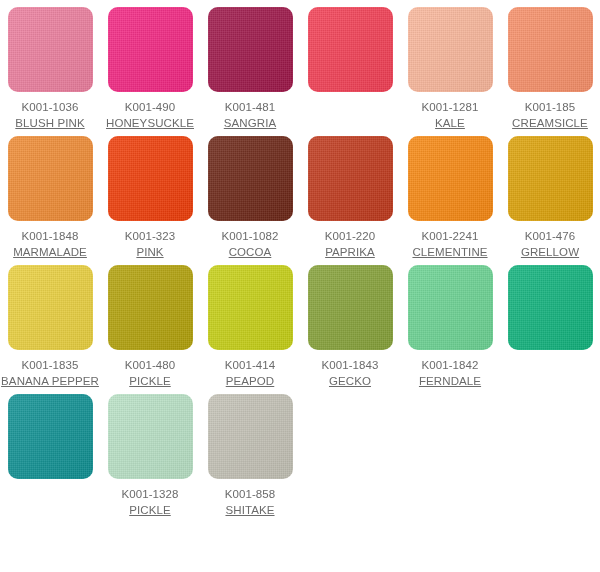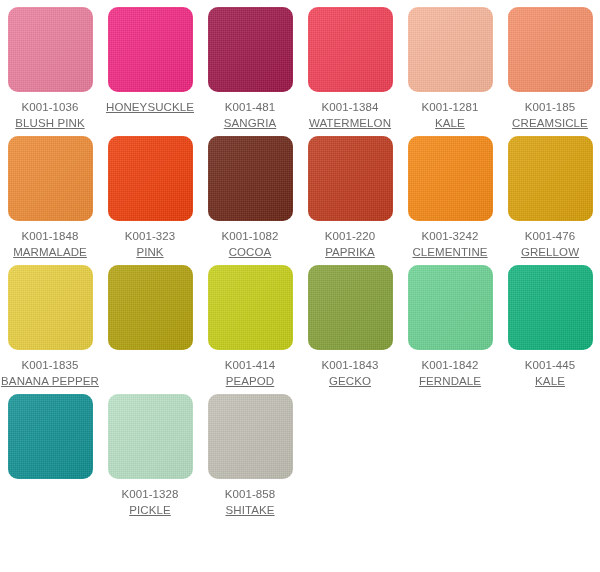--- a/index.html
+++ b/index.html
@@ -75,36 +75,33 @@
     <div class="swatch-cell">
       <div class="swatch-chip" style="background-color: rgb(237, 126, 158);"></div>
       <div class="swatch-labels">
         <span class="swatch-code">K001-1036</span>
         <span class="swatch-name">BLUSH PINK</span>
       </div>
     </div>
     <div class="swatch-cell">
       <div class="swatch-chip" style="background-color: rgb(244, 37, 130);"></div>
       <div class="swatch-labels">
+        <span class="swatch-code">K001-490</span>
         <span class="swatch-name">HONEYSUCKLE</span>
       </div>
     </div>
     <div class="swatch-cell">
       <div class="swatch-chip" style="background-color: rgb(158, 21, 72);"></div>
       <div class="swatch-labels">
         <span class="swatch-code">K001-481</span>
         <span class="swatch-name">SANGRIA</span>
       </div>
     </div>
     <div class="swatch-cell">
       <div class="swatch-chip" style="background-color: rgb(244, 62, 84);"></div>
-      <div class="swatch-labels">
-        <span class="swatch-code">K001-1384</span>
-        <span class="swatch-name">WATERMELON</span>
-      </div>
     </div>
     <div class="swatch-cell">
       <div class="swatch-chip" style="background-color: rgb(251, 183, 155);"></div>
       <div class="swatch-labels">
         <span class="swatch-code">K001-1281</span>
         <span class="swatch-name">KALE</span>
       </div>
     </div>
     <div class="swatch-cell">
       <div class="swatch-chip" style="background-color: rgb(248, 143, 104);"></div>
@@ -137,40 +134,44 @@
     <div class="swatch-cell">
       <div class="swatch-chip" style="background-color: rgb(192, 56, 27);"></div>
       <div class="swatch-labels">
         <span class="swatch-code">K001-220</span>
         <span class="swatch-name">PAPRIKA</span>
       </div>
     </div>
     <div class="swatch-cell">
       <div class="swatch-chip" style="background-color: rgb(248, 136, 16);"></div>
       <div class="swatch-labels">
-        <span class="swatch-code">K001-3242</span>
+        <span class="swatch-code">K001-2241</span>
         <span class="swatch-name">CLEMENTINE</span>
       </div>
     </div>
     <div class="swatch-cell">
       <div class="swatch-chip" style="background-color: rgb(221, 162, 7);"></div>
       <div class="swatch-labels">
         <span class="swatch-code">K001-476</span>
         <span class="swatch-name">GRELLOW</span>
       </div>
     </div>
     <div class="swatch-cell">
       <div class="swatch-chip" style="background-color: rgb(235, 209, 62);"></div>
       <div class="swatch-labels">
         <span class="swatch-code">K001-1835</span>
         <span class="swatch-name">BANANA PEPPER</span>
       </div>
     </div>
     <div class="swatch-cell">
       <div class="swatch-chip" style="background-color: rgb(179, 162, 9);"></div>
+      <div class="swatch-labels">
+        <span class="swatch-code">K001-480</span>
+        <span class="swatch-name">PICKLE</span>
+      </div>
     </div>
     <div class="swatch-cell">
       <div class="swatch-chip" style="background-color: rgb(199, 209, 20);"></div>
       <div class="swatch-labels">
         <span class="swatch-code">K001-414</span>
         <span class="swatch-name">PEAPOD</span>
       </div>
     </div>
     <div class="swatch-cell">
       <div class="swatch-chip" style="background-color: rgb(134, 162, 56);"></div>
@@ -181,24 +182,20 @@
     </div>
     <div class="swatch-cell">
       <div class="swatch-chip" style="background-color: rgb(107, 212, 147);"></div>
       <div class="swatch-labels">
         <span class="swatch-code">K001-1842</span>
         <span class="swatch-name">FERNDALE</span>
       </div>
     </div>
     <div class="swatch-cell">
       <div class="swatch-chip" style="background-color: rgb(15, 179, 124);"></div>
-      <div class="swatch-labels">
-        <span class="swatch-code">K001-445</span>
-        <span class="swatch-name">KALE</span>
-      </div>
     </div>
     <div class="swatch-cell">
       <div class="swatch-chip" style="background-color: rgb(14, 145, 147);"></div>
     </div>
     <div class="swatch-cell">
       <div class="swatch-chip" style="background-color: rgb(185, 226, 198);"></div>
       <div class="swatch-labels">
         <span class="swatch-code">K001-1328</span>
         <span class="swatch-name">PICKLE</span>
       </div>

